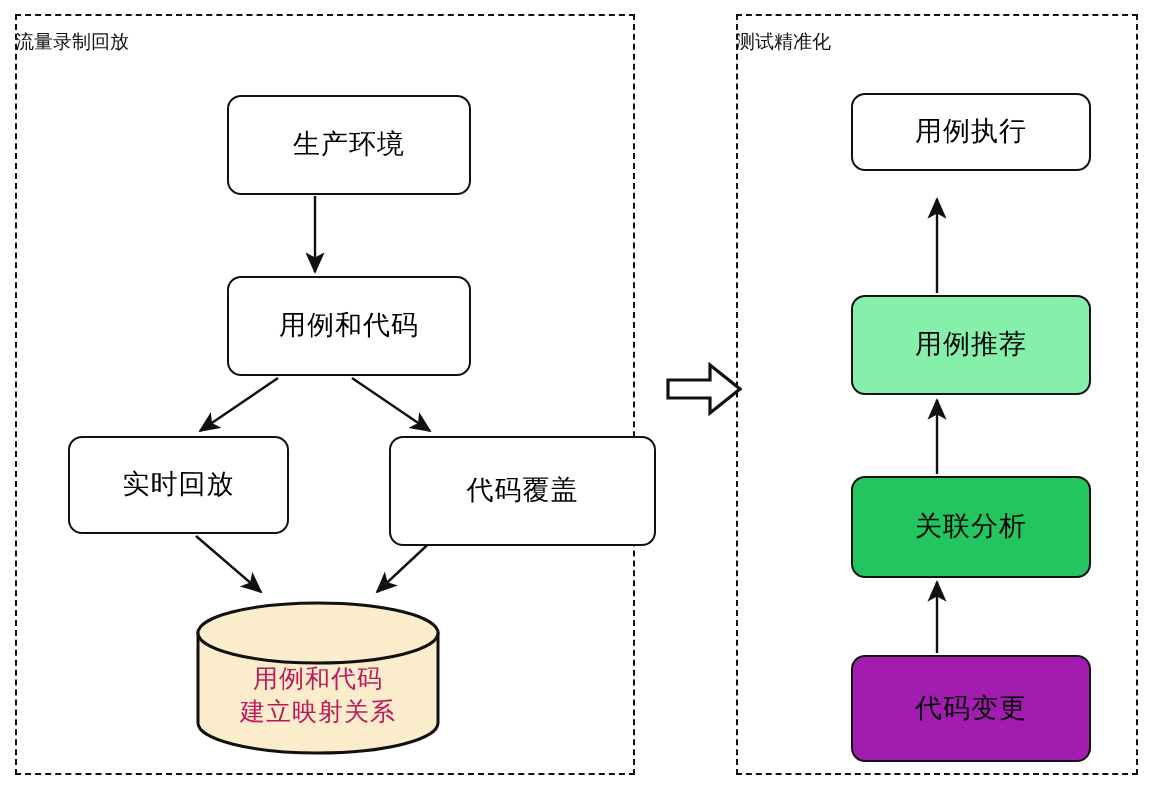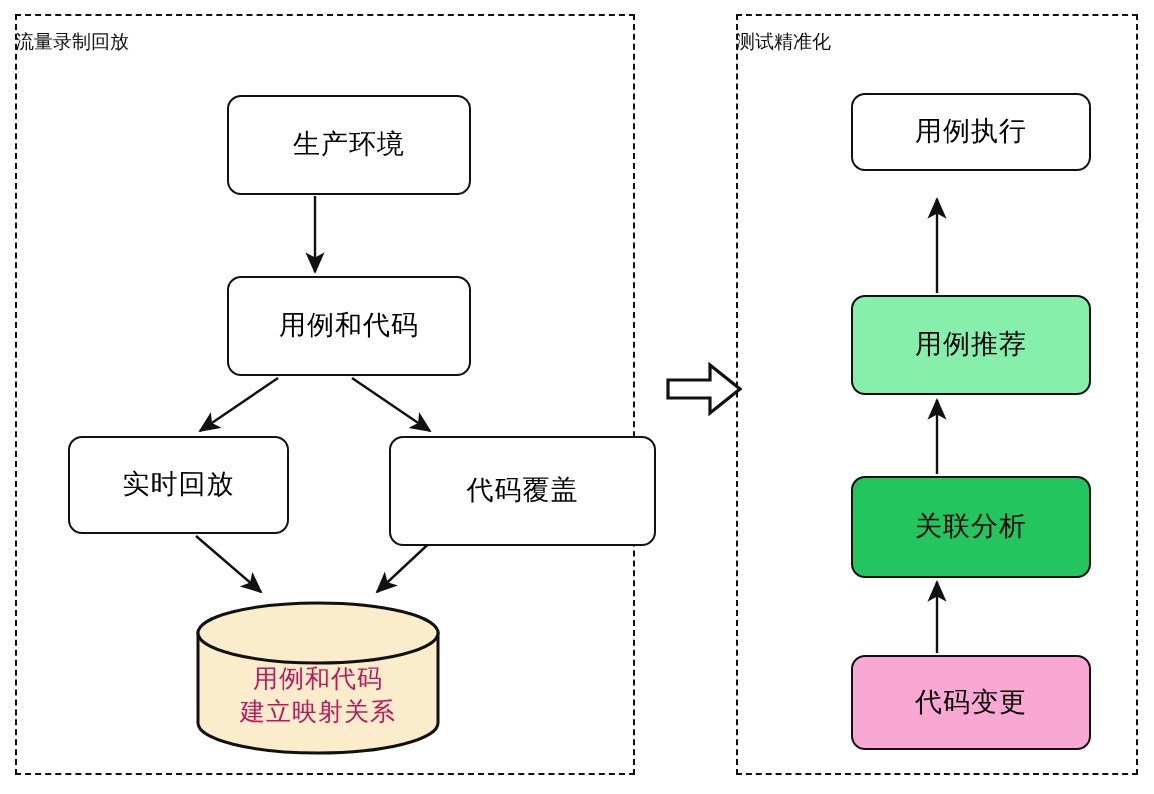--- a/index.html
+++ b/index.html
@@ -144,17 +144,17 @@
 
   <div class="node" id="node-case_exec" style="left: 817px; top: 93px; width: 240px; height: 78px; background: rgb(255, 255, 255); border-color: rgb(17, 17, 17);">
     <span>用例执行</span>
   </div>
   <div class="node accent" id="node-case_recommend" style="left: 817px; top: 295px; width: 240px; height: 100px; background: #86efac; border-color: rgb(17, 17, 17);">
     <span>用例推荐</span>
   </div>
   <div class="node" id="node-relation_analysis" style="left: 817px; top: 476px; width: 240px; height: 102px; background: #22c55e; border-color: rgb(17, 17, 17);">
     <span>关联分析</span>
   </div>
-  <div class="node" id="node-code_change" style="left: 817px; top: 655px; width: 240px; height: 95px; background: #f9a8d4; border-color: rgb(17, 17, 17);">
+  <div class="node" id="node-code_change" style="left: 817px; top: 655px; width: 240px; height: 107px; background: #a21caf; border-color: rgb(17, 17, 17);">
     <span>代码变更</span>
   </div>
 
 </div>
 
 </body></html>

